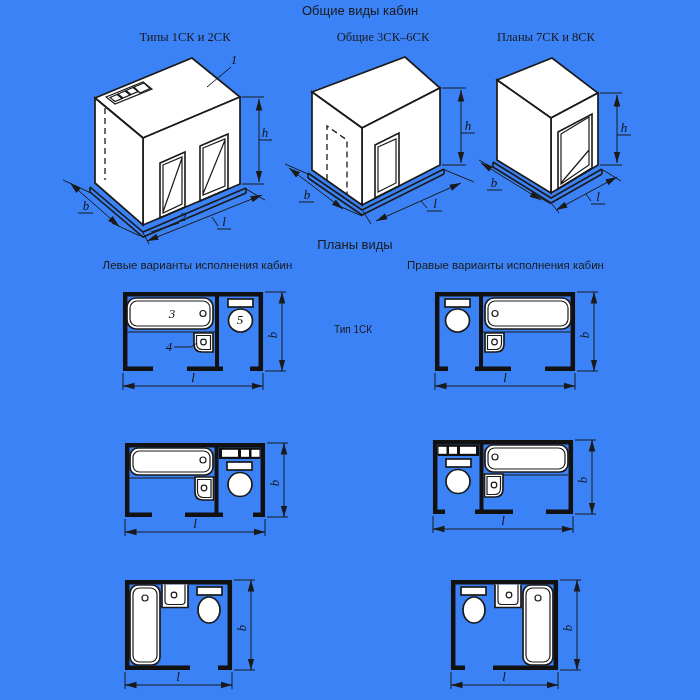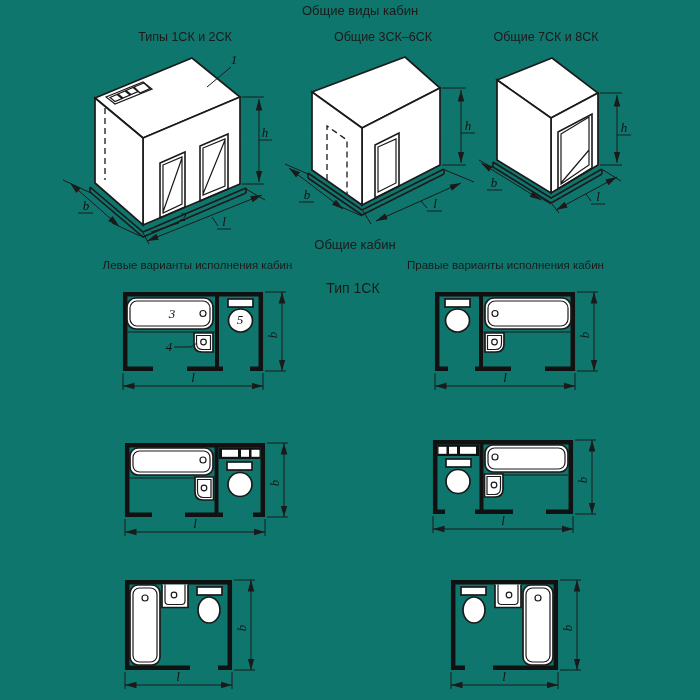--- a/index.html
+++ b/index.html
@@ -1,22 +1,22 @@
 <!DOCTYPE html>
 <html><head>
 <meta charset="utf-8">
 <style>
   html,body{margin:0;padding:0;background:#fff;}
-  .canvas{position:relative;width:700px;height:700px;background:#0f766e;overflow:hidden;
+  .canvas{position:relative;width:700px;height:700px;background:#3b82f6;overflow:hidden;
           font-family:"Liberation Sans",sans-serif;color:#1a1a1a;}
   .lbl{position:absolute;text-align:center;white-space:nowrap;color:#1a1a1a;}
   .t-main{font-size:13px;}
-  .t-view{font-size:12.5px;}
+  .t-view{font-size:12.5px;font-family:Liberation Serif, serif;}
   .t-var{font-size:11.5px;}
-  .t-row{font-size:14px;}
+  .t-row{font-size:10px;margin-top:44px;}
   svg{position:absolute;overflow:visible;}
   svg text{font-family:"Liberation Serif","DejaVu Serif",serif;font-style:italic;
            font-size:13px;fill:#111;}
   .ln{stroke:#1a1a1a;stroke-width:1.6;fill:none;}
   .face{stroke:#1a1a1a;stroke-width:1.7;fill:#ffffff;}
   .thin{stroke:#1a1a1a;stroke-width:1.2;fill:none;}
   .dash{stroke:#1a1a1a;stroke-width:1.3;fill:none;stroke-dasharray:6 4;}
   .dim{stroke:#1a1a1a;stroke-width:1;fill:none;}
   .wall{stroke:#111;stroke-width:4.5;fill:none;}
   .wall2{stroke:#111;stroke-width:4;fill:none;}
@@ -79,21 +79,21 @@
         <circle class="fixin" cx="49" cy="15" r="2.8"></circle>
         <rect class="fix" x="72" y="7" width="25" height="8"></rect>
         <ellipse class="fix" cx="84" cy="30" rx="11" ry="13"></ellipse>
       </g>
     </defs>
   </svg>
 
   <div class="lbl t-main" style="left:20px;top:3px;width:680px">Общие виды кабин</div>
   <div class="lbl t-view" style="left:85px;top:30px;width:200px">Типы 1СК и 2СК</div>
   <div class="lbl t-view" style="left:283px;top:30px;width:200px">Общие 3СК–6СК</div>
-  <div class="lbl t-view" style="left:446px;top:30px;width:200px">Общие 7СК и 8СК</div>
+  <div class="lbl t-view" style="left:446px;top:30px;width:200px">Планы 7СК и 8СК</div>
 
   <svg style="left:60px;top:52px" width="212" height="200" viewBox="0 0 212 200">
     <path class="ln" d="M30,135 L83,180 L186,136 M30,140 L83,185 L186,141 M30,135 V140 M186,136 V141"></path>
     <path class="face" d="M35,46 L132,6 L180,45 L83,86 Z"></path>
     <path class="face" d="M83,86 L180,45 L180,132 L83,173 Z"></path>
     <path class="face" d="M35,46 L83,86 L83,173 L35,131 Z"></path>
     <g>
       <path class="thin" d="M46,45 L83,30 L92,37 L55,52 Z"></path>
       <path class="thin" d="M50,45.5 L57,42.5 L62,46.5 L55,49.5 Z M58,42 L65,39 L70,43 L63,46 Z
                            M66,38.5 L73,35.5 L78,39.5 L71,42.5 Z M74,35 L84,31 L90,36.5 L80,41 Z"></path>
@@ -183,21 +183,21 @@
       <text x="16" y="141" text-anchor="middle">b</text>
     </g>
     <g>
       <path class="dim" d="M74,158 L81,167 M125,124 L143,135"></path>
       <path class="dim" d="M78,164 L139,131" marker-start="url(#ar)" marker-end="url(#ar)"></path>
       <path class="dim" d="M108,148 L113,155 M113,158 H127"></path>
       <text x="120" y="155" text-anchor="middle">l</text>
     </g>
   </svg>
 
-  <div class="lbl t-main" style="left:15px;top:237px;width:680px">Общие кабин</div>
+  <div class="lbl t-main" style="left:15px;top:237px;width:680px">Планы виды</div>
   <div class="lbl t-var" style="left:60px;top:259px;width:275px">Левые варианты исполнения кабин</div>
   <div class="lbl t-var" style="left:368px;top:259px;width:275px">Правые варианты исполнения кабин</div>
   <div class="lbl t-row" style="left:203px;top:280px;width:300px">Тип 1СК</div>
 
   <svg style="left:113px;top:288px" width="185" height="112" viewBox="0 0 185 112">
     <use href="#geo1" x="10" y="4"></use>
     <text x="59" y="30" text-anchor="middle">3</text>
     <path class="dim" d="M61,59 L78,59 L84,55"></path>
     <text x="56" y="63" text-anchor="middle">4</text>
     <text x="127" y="36" text-anchor="middle">5</text>

